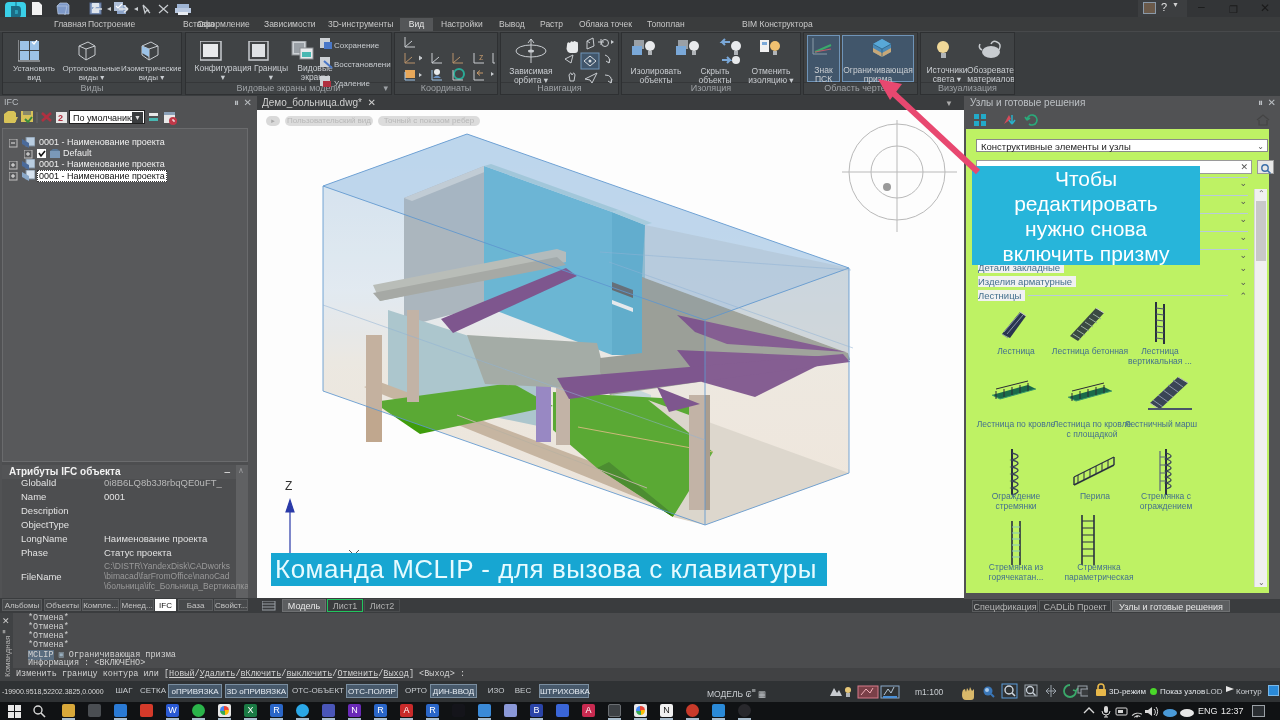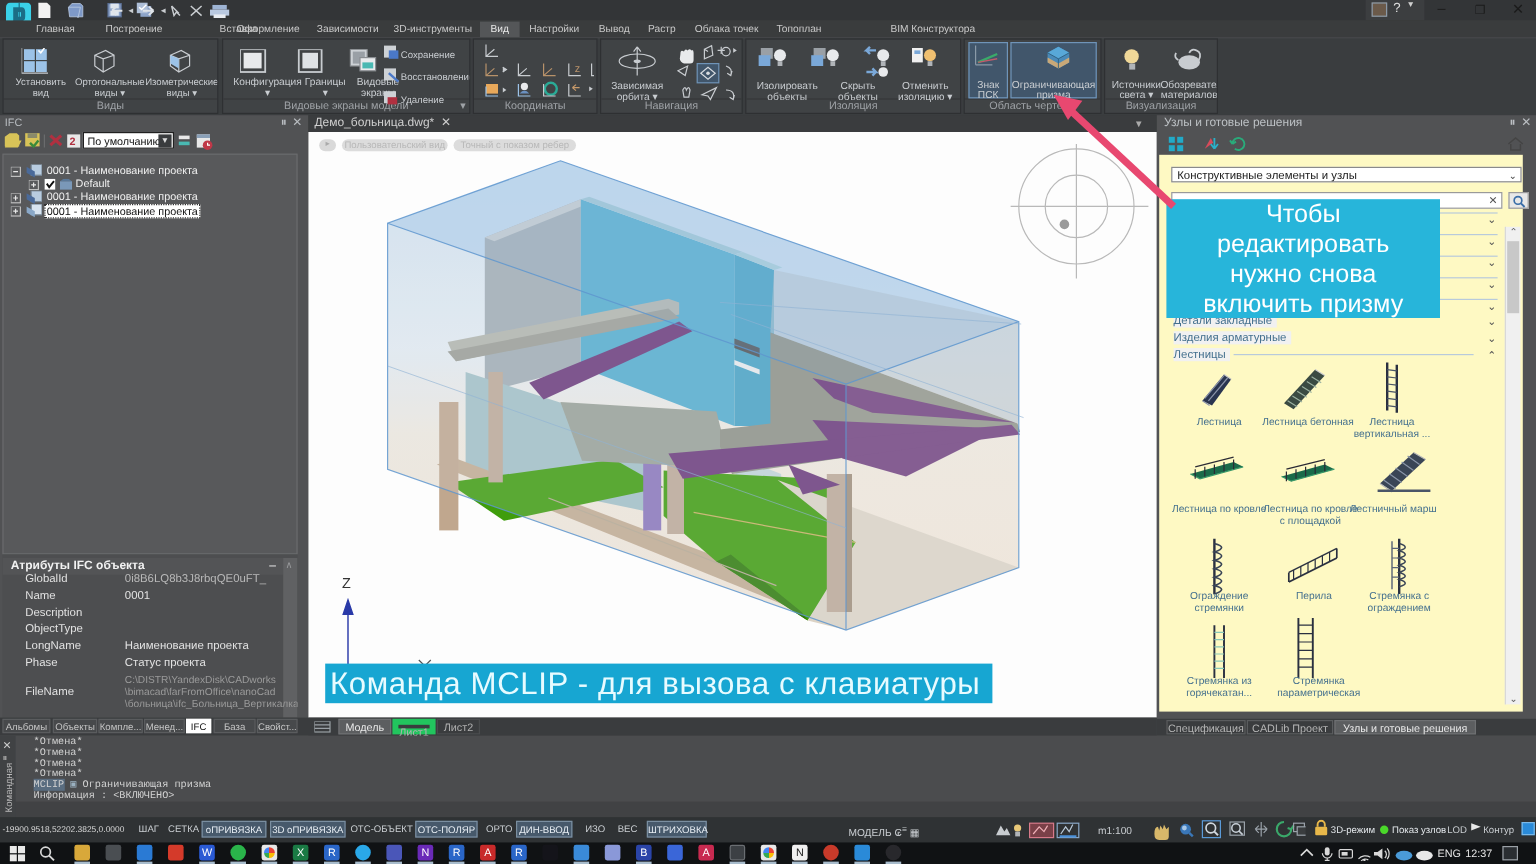--- a/index.html
+++ b/index.html
@@ -33,21 +33,21 @@
 #lptabs{left:0;top:502px;width:257px;height:15px;background:#3a3c3e;font-size:8px;color:#bbb;}
 .ltab{position:absolute;top:1px;height:12px;line-height:12px;text-align:center;background:#47494b;border:1px solid #5a5c5e;color:#c5c5c5;overflow:hidden;}
 
 #canvas{left:257px;top:96px;width:707px;height:517px;background:#3a3c3e;}
 #doctab{left:5px;top:0px;width:110px;height:14px;color:#cfcfcf;font-size:10px;line-height:14px;}
 #cbody{left:0;top:14px;width:707px;height:488px;background:#fdfdfd;}
 #sheettabs{left:0;top:502px;width:707px;height:15px;background:#3a3c3e;font-size:9px;}
 
 #rightpanel{left:964px;top:96px;width:316px;height:517px;background:#515254;}
 #rph{left:0;top:0;width:316px;height:14px;color:#bcc0c4;font-size:10px;padding-left:6px;line-height:14px;}
-#rpbody{left:2px;top:33px;width:303px;height:464px;background:#fef9c3;}
+#rpbody{left:2px;top:33px;width:303px;height:464px;background:#bef264;}
 #rptabs{left:0;top:503px;width:316px;height:14px;background:#3a3c3e;font-size:9px;color:#b5b5b5;}
 .catrow{position:absolute;left:12px;width:270px;height:1px;background:#b8cadb;}
 .cattext{position:absolute;left:12px;font-size:9.5px;color:#44708e;background:#f1f1f1;padding-right:4px;}
 .sticon{position:absolute;}
 .stlabel{position:absolute;font-size:8.5px;color:#44708e;text-align:center;line-height:9.5px;}
 
 #callout{left:972px;top:166px;width:228px;height:99px;background:#27b5da;color:#fff;font-size:21px;text-align:center;line-height:25px;z-index:30;}
 
 #mclip{left:271px;top:553px;width:556px;height:33px;background:#17a6d2;color:#e7fbff;font-size:26px;line-height:32px;text-align:left;z-index:25;padding-left:4px;letter-spacing:0.5px;white-space:nowrap;overflow:hidden;}
 
@@ -96,21 +96,21 @@
 <path d="M26 5 h9 M35 5 l-4 -3.5 M35 5 l-4 3.5" stroke="#dfe3e8" stroke-width="1.6" fill="none"></path>
       <path d="M41 5 l4 -2 v4 z" fill="#c8ccd0"></path>
 <path d="M50 1 l6 6 M50 1 l2 8 l2 -3 l3 3" stroke="#c8ccd0" stroke-width="1.2" fill="none"></path>
 <path d="M66 9 l9 -8 M66 1 l9 8" stroke="#c8ccd0" stroke-width="1.2" fill="none"></path>
 <rect x="84" y="0" width="12" height="4" fill="#9eb4d4"></rect>
       <rect x="82" y="4" width="16" height="5" fill="#b8c8e0"></rect>
       <rect x="85" y="8" width="10" height="3" fill="#e8ecf2"></rect>
 </svg>
 
 <div class="abs" id="menubar"></div>
-<div class="abs mitem" style="left:30px;top:17px;">Главная</div>
+<div class="abs mitem" style="left:54px;top:17px;">Главная</div>
 <div class="abs mitem" style="left:88px;top:17px;">Построение</div>
 <div class="abs mitem" style="left:148px;top:17px;margin-left:35px;">Вставка</div>
 <div class="abs mitem" style="left:197px;top:17px;">Оформление</div>
 <div class="abs mitem" style="left:264px;top:17px;">Зависимости</div>
 <div class="abs mitem" style="left:328px;top:17px;">3D-инструменты</div>
 <div class="abs" id="vid-tab">Вид</div>
 <div class="abs mitem" style="left:441px;top:17px;">Настройки</div>
 <div class="abs mitem" style="left:499px;top:17px;">Вывод</div>
 <div class="abs mitem" style="left:540px;top:17px;">Растр</div>
 <div class="abs mitem" style="left:579px;top:17px;">Облака точек</div>
@@ -539,21 +539,21 @@
 <path d="M13 90 V30 M13 22 l-4 12 h8 z" stroke="#2a3aa8" fill="#2a3aa8" stroke-width="1.2"></path>
 <path d="M72 72 l5 5 5 -5" stroke="#555" fill="none"></path>
 </svg>
 </div>
 <div class="abs" id="sheettabs">
 <svg style="position:absolute;left:5px;top:3px;" width="14" height="10">
           <rect x="0" y="0" width="13" height="9" fill="none" stroke="#9aa0a6"></rect>
           <path d="M0 3 h13 M0 6 h13" stroke="#9aa0a6"></path>
         </svg>
 <div style="position:absolute;left:25px;top:1px;width:44px;height:13px;background:#5c5e60;color:#e8e8e8;text-align:center;line-height:13px;border:1px solid #6e7072;">Модель</div>
-<div style="position:absolute;left:70px;top:1px;width:36px;height:13px;color:#b0b0b0;text-align:center;line-height:13px;border:5px solid #22c55e;">Лист1</div>
+<div style="position:absolute;left:70px;top:1px;width:36px;height:13px;color:#b0b0b0;text-align:center;line-height:13px;border:1px solid #22c55e;">Лист1</div>
 <div style="position:absolute;left:107px;top:1px;width:36px;height:13px;color:#b0b0b0;text-align:center;line-height:13px;border:1px solid #4a4c4e;">Лист2</div>
 </div>
 </div>
 
 <div class="abs" id="rightpanel">
 <div class="abs" id="rph">Узлы и готовые решения<span style="position:absolute;right:17px;top:0;font-size:10px;">⏸</span><span style="position:absolute;right:4px;top:0;font-size:10px;">✕</span></div>
 <svg class="abs" style="left:8px;top:16px;" width="300" height="16" viewBox="0 0 300 16">
 <g fill="#22aac8">
           <rect x="2" y="2" width="5" height="5"></rect>
           <rect x="9" y="2" width="5" height="5"></rect>
@@ -711,20 +711,21 @@
 <div class="abs" id="mclip">Команда MCLIP - для вызова с клавиатуры</div>
 
 <div class="abs" id="cmdarea">
 <div style="position:absolute;left:28px;top:0px;">*Отмена*</div>
 <div style="position:absolute;left:28px;top:9px;">*Отмена*</div>
 <div style="position:absolute;left:28px;top:18px;">*Отмена*</div>
 <div style="position:absolute;left:28px;top:27px;">*Отмена*</div>
 <div style="position:absolute;left:28px;top:36px;"><span style="background:#5a6d80;">MCLIP</span> <span style="color:#9ab0c0;">▣</span> Ограничивающая призма</div>
 <div style="position:absolute;left:28px;top:45px;">Информация : &lt;ВКЛЮЧЕНО&gt;</div>
 <div style="position:absolute;left:0px;top:55px;width:1280px;height:13px;background:#414244;"></div>
+<div style="position:absolute;left:16px;top:56px;">Изменить границу контура или [<u>Новый</u>/<u>Удалить</u>/<u>вКлючить</u>/<u>выключить</u>/<u>Отменить</u>/<u>Выход</u>] &lt;Выход&gt; :</div>
 </div>
 <div class="abs" id="cmdtab">
       <span style="position:absolute;left:2px;top:3px;color:#ccc;font-size:9px;">✕</span>
       <span style="position:absolute;left:2px;top:14px;color:#aaa;font-size:8px;">⏸</span>
       <div style="position:absolute;left:3px;top:64px;color:#b8b8b8;font-size:8px;transform:rotate(-90deg);transform-origin:0 0;width:60px;">Командная</div>
     </div>
 
 <div class="abs" id="statusbar">
 <div style="position:absolute;left:2px;top:7px;font-size:7px;color:#d8d8d8;">-19900.9518,52202.3825,0.0000</div>
 <div class="sbtn" style="left:112px;width:24px;">ШАГ</div>

